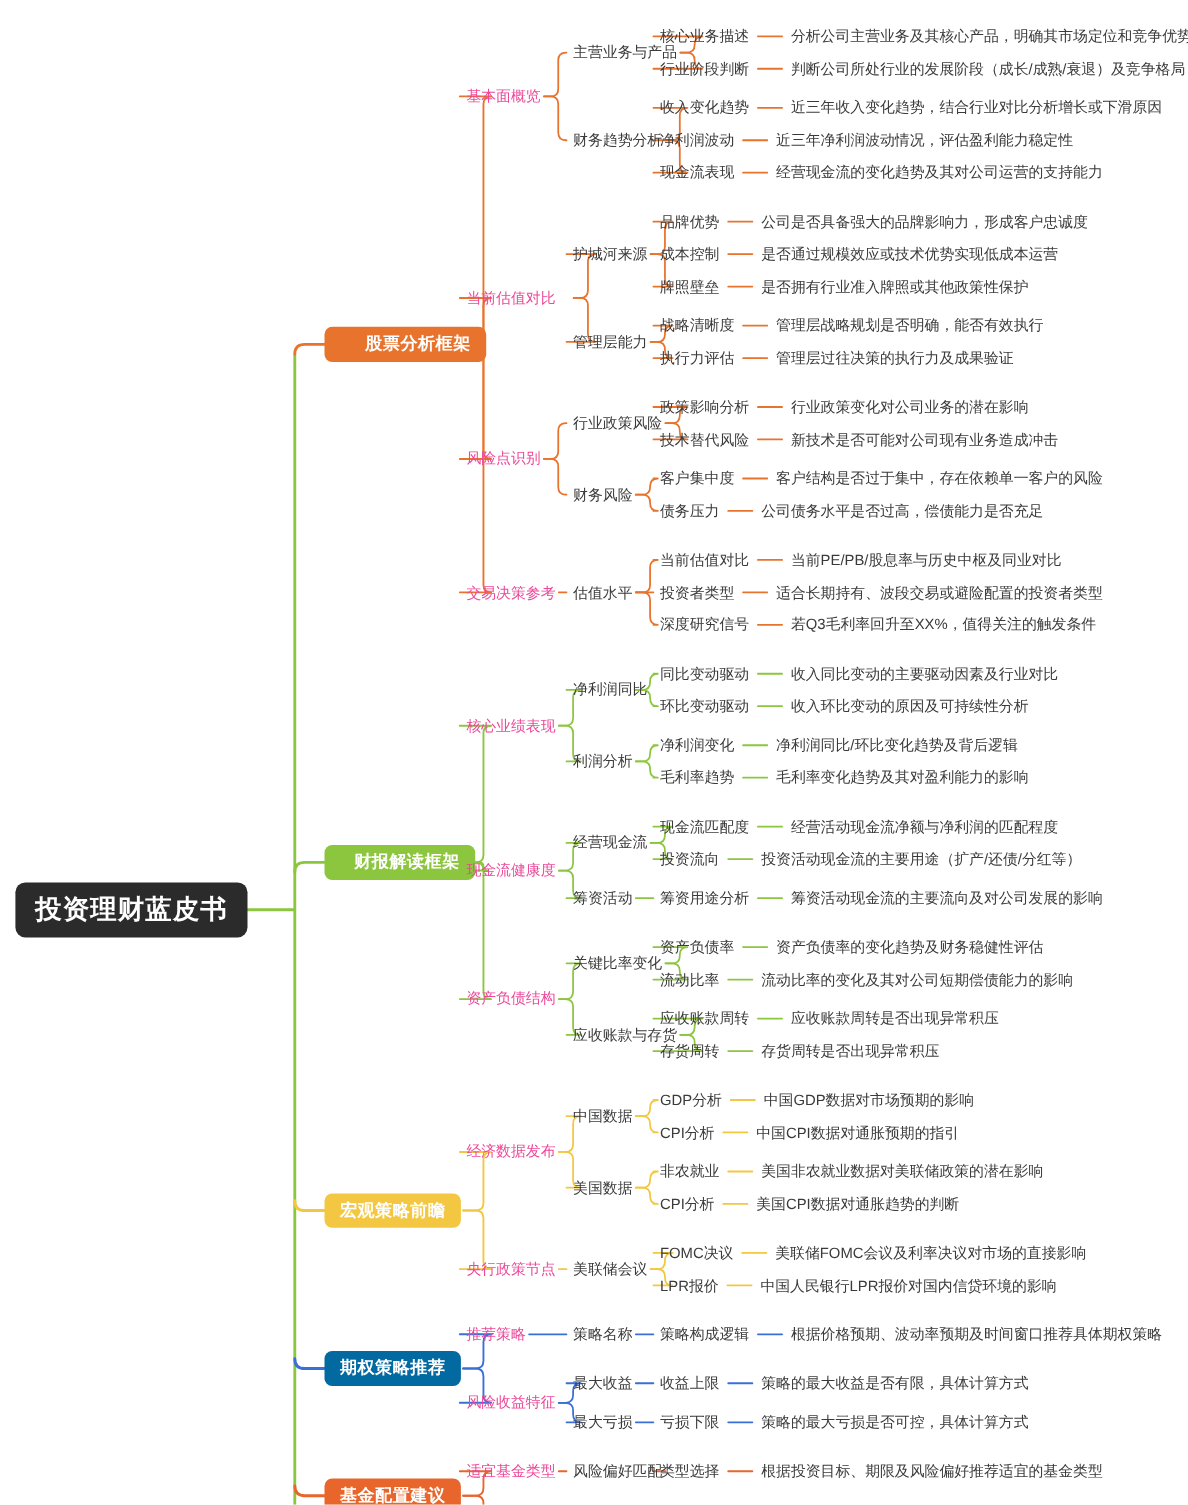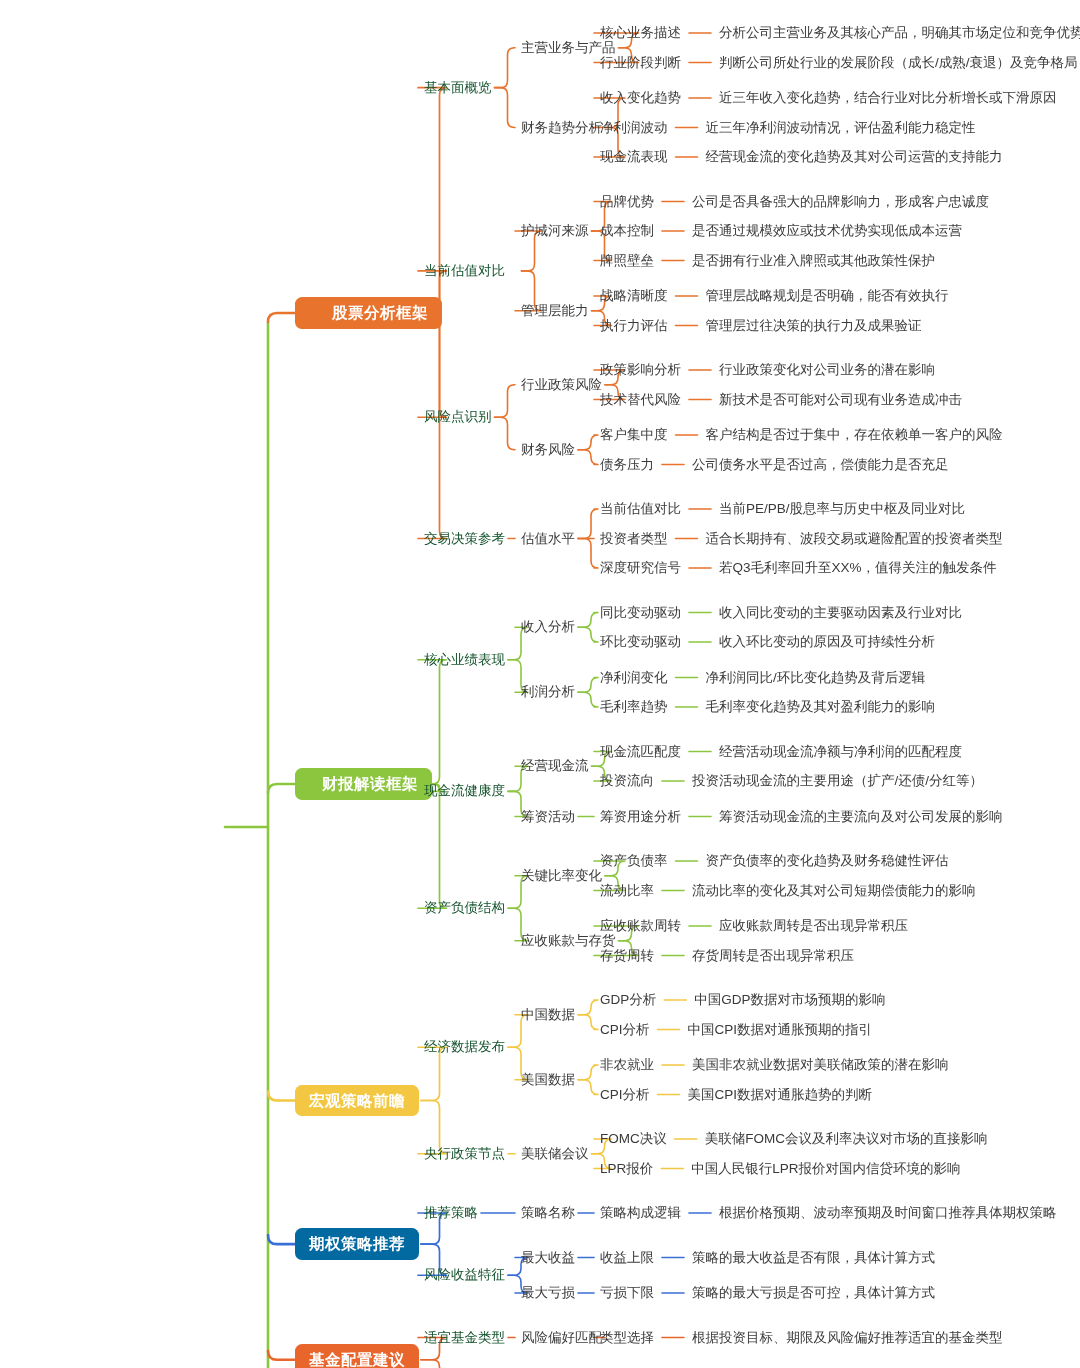--- a/index.html
+++ b/index.html
@@ -42,21 +42,21 @@
     color:#ffffff;
     font-size:15.5px;
     font-weight:bold;
     padding:7px 14px;
     border-radius:7px;
     transform:translateY(-50%);
     letter-spacing:.5px;
   }
   
   .lvl2{
-    color:#14532d;
+    color:#ec4899;
     font-size:13.5px;
     transform:translateY(-50%);
   }
   .lvl3{
     color:#3a3a3a;
     font-size:13.5px;
     transform:translateY(-50%);
   }
   .lvl4{
     color:#3a3a3a;
@@ -196,20 +196,21 @@
       <path d="M268 1439.75 Q268 1448.75 277 1448.75 L295 1448.75" stroke="#7DBE3C" stroke-width="2.6" fill="none" stroke-linecap="round"></path>
       <path d="M421 1448.75 L432.5 1448.75 Q439.5 1448.75 439.5 1441.75 L439.5 1433.5 Q439.5 1426.5 446.5 1426.5 L418 1426.5" stroke="#7DBE3C" stroke-width="1.7" fill="none" stroke-linecap="round" stroke-linejoin="round"></path>
       <path d="M481 1426.5 L515 1426.5" stroke="#7DBE3C" stroke-width="1.6" fill="none" stroke-linecap="round" stroke-linejoin="round"></path>
       <path d="M578 1426.5 L594 1426.5" stroke="#7DBE3C" stroke-width="1.6" fill="none" stroke-linecap="round" stroke-linejoin="round"></path>
       <path d="M662 1426.5 L684 1426.5" stroke="#7DBE3C" stroke-width="1.6" fill="none" stroke-linecap="round"></path>
       <path d="M421 1448.75 L432.5 1448.75 Q439.5 1448.75 439.5 1455.75 L439.5 1464 Q439.5 1471 446.5 1471 L418 1471" stroke="#7DBE3C" stroke-width="1.7" fill="none" stroke-linecap="round" stroke-linejoin="round"></path>
       <path d="M481 1471 L515 1471" stroke="#7DBE3C" stroke-width="1.6" fill="none" stroke-linecap="round" stroke-linejoin="round"></path>
       <path d="M578 1471 L594 1471" stroke="#7DBE3C" stroke-width="1.6" fill="none" stroke-linecap="round" stroke-linejoin="round"></path>
       <path d="M662 1471 L684 1471" stroke="#7DBE3C" stroke-width="1.6" fill="none" stroke-linecap="round"></path>
     </svg>
+<div class="node root" style="left: 14px; top: 827px; background: rgb(43, 43, 43);">投资理财蓝皮书</div>
     <div class="node pill" style="left: 295px; top: 313.062px; background: rgb(232, 115, 44); padding-left: 37px;">股票分析框架</div>
     <div class="node lvl2" style="left: 424px; top: 87.625px;">基本面概览</div>
     <div class="node lvl3" style="left: 521px; top: 47.75px;">主营业务与产品</div>
     <div class="node lvl4" style="left: 600px; top: 33px;">核心业务描述</div>
     <div class="node leaf" style="left: 719px; top: 33px;">分析公司主营业务及其核心产品，明确其市场定位和竞争优势</div>
     <div class="node lvl4" style="left: 600px; top: 62.5px;">行业阶段判断</div>
     <div class="node leaf" style="left: 719px; top: 62.5px;">判断公司所处行业的发展阶段（成长/成熟/衰退）及竞争格局</div>
     <div class="node lvl3" style="left: 521px; top: 127.5px;">财务趋势分析</div>
     <div class="node lvl4" style="left: 600px; top: 98px;">收入变化趋势</div>
     <div class="node leaf" style="left: 719px; top: 98px;">近三年收入变化趋势，结合行业对比分析增长或下滑原因</div>
@@ -244,21 +245,21 @@
     <div class="node lvl2" style="left: 424px; top: 538.5px;">交易决策参考</div>
     <div class="node lvl3" style="left: 521px; top: 538.5px;">估值水平</div>
     <div class="node lvl4" style="left: 600px; top: 509px;">当前估值对比</div>
     <div class="node leaf" style="left: 719px; top: 509px;">当前PE/PB/股息率与历史中枢及同业对比</div>
     <div class="node lvl4" style="left: 600px; top: 538.5px;">投资者类型</div>
     <div class="node leaf" style="left: 705.5px; top: 538.5px;">适合长期持有、波段交易或避险配置的投资者类型</div>
     <div class="node lvl4" style="left: 600px; top: 568px;">深度研究信号</div>
     <div class="node leaf" style="left: 719px; top: 568px;">若Q3毛利率回升至XX%，值得关注的触发条件</div>
     <div class="node pill" style="left: 295px; top: 784px; background: rgb(140, 198, 63); padding-left: 27px;">财报解读框架</div>
     <div class="node lvl2" style="left: 424px; top: 659.75px;">核心业绩表现</div>
-    <div class="node lvl3" style="left: 521px; top: 627.25px;">收入分析</div>
+    <div class="node lvl3" style="left: 521px; top: 627.25px;">净利润同比</div>
     <div class="node lvl4" style="left: 600px; top: 612.5px;">同比变动驱动</div>
     <div class="node leaf" style="left: 719px; top: 612.5px;">收入同比变动的主要驱动因素及行业对比</div>
     <div class="node lvl4" style="left: 600px; top: 642px;">环比变动驱动</div>
     <div class="node leaf" style="left: 719px; top: 642px;">收入环比变动的原因及可持续性分析</div>
     <div class="node lvl3" style="left: 521px; top: 692.25px;">利润分析</div>
     <div class="node lvl4" style="left: 600px; top: 677.5px;">净利润变化</div>
     <div class="node leaf" style="left: 705.5px; top: 677.5px;">净利润同比/环比变化趋势及背后逻辑</div>
     <div class="node lvl4" style="left: 600px; top: 707px;">毛利率趋势</div>
     <div class="node leaf" style="left: 705.5px; top: 707px;">毛利率变化趋势及其对盈利能力的影响</div>
     <div class="node lvl2" style="left: 424px; top: 791.375px;">现金流健康度</div>

